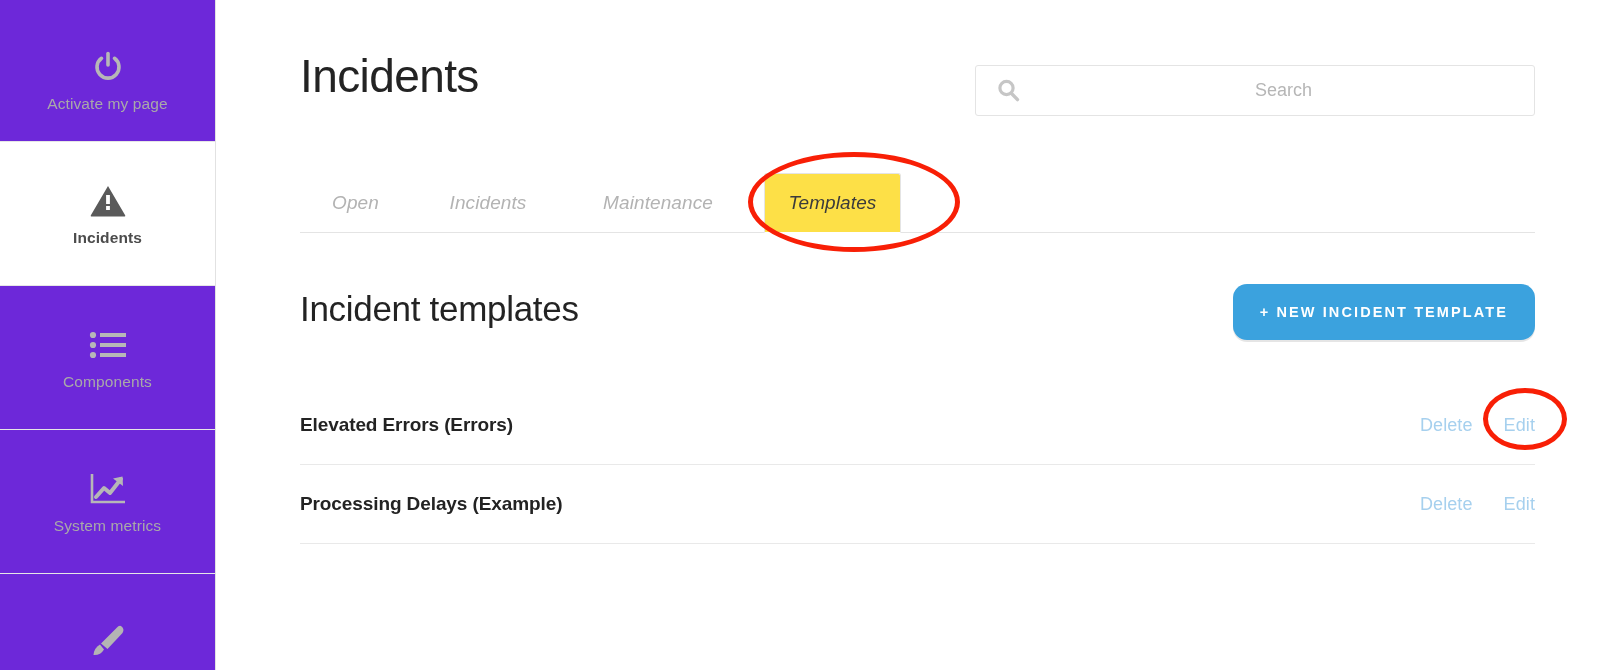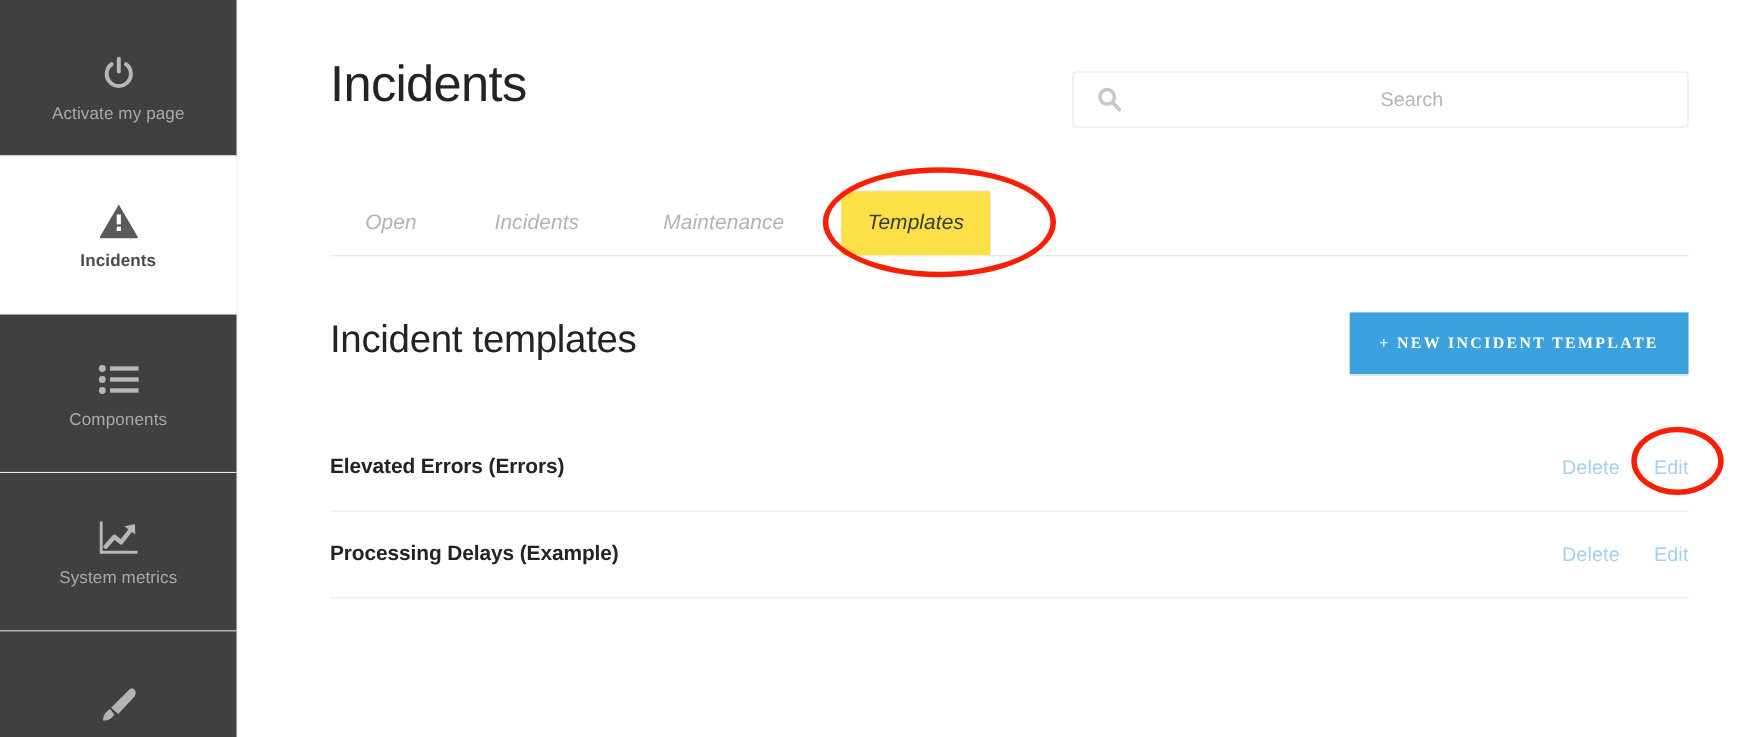--- a/index.html
+++ b/index.html
@@ -28,21 +28,21 @@
     background: #ffffff;
     border-right: 1px solid #e2e2e2;
   }
   .nav-item {
     position: relative;
     width: 100%;
     display: flex;
     flex-direction: column;
     align-items: center;
     justify-content: center;
-    background: #404040;
+    background: #6d28d9;
     border-bottom: 1px solid #e6e6e6;
     cursor: pointer;
   }
   .nav-item.active {
     background: #ffffff;
   }
   .nav-item .nav-icon {
     display: block;
     height: 40px;
     display: flex;
@@ -180,22 +180,22 @@
   }
   .new-btn {
     position: absolute;
     right: 0;
     top: 0;
     height: 56px;
     padding: 0 27px;
     background: #3ba2de;
     color: #ffffff;
     border: none;
-    border-radius: 0;
-    font-family: Liberation Serif, serif;
+    border-radius: 14px;
+    font-family: Liberation Sans, sans-serif;
     font-size: 14.5px;
     font-weight: bold;
     letter-spacing: 2.1px;
     cursor: pointer;
     box-shadow: 0 2px 0 0 rgba(0,0,0,0.10);
     display: flex;
     align-items: center;
     justify-content: center;
   }
 

